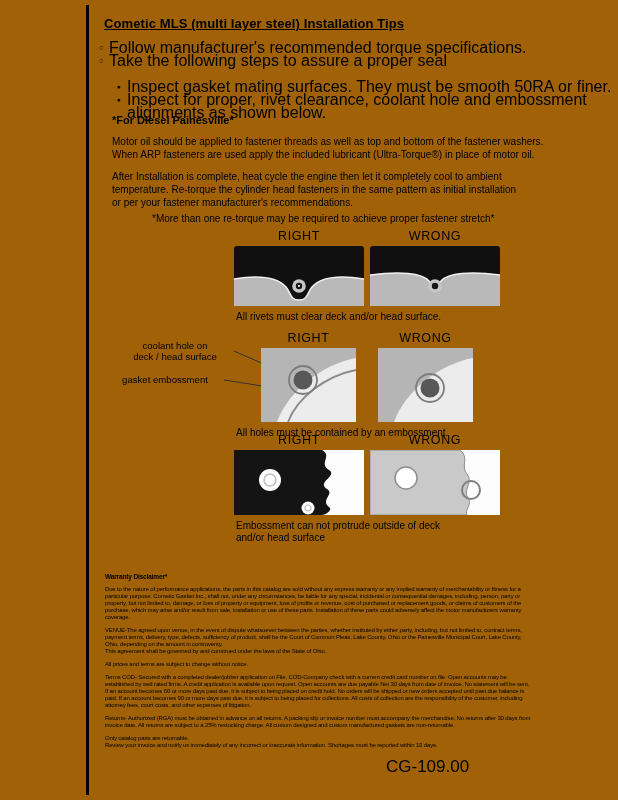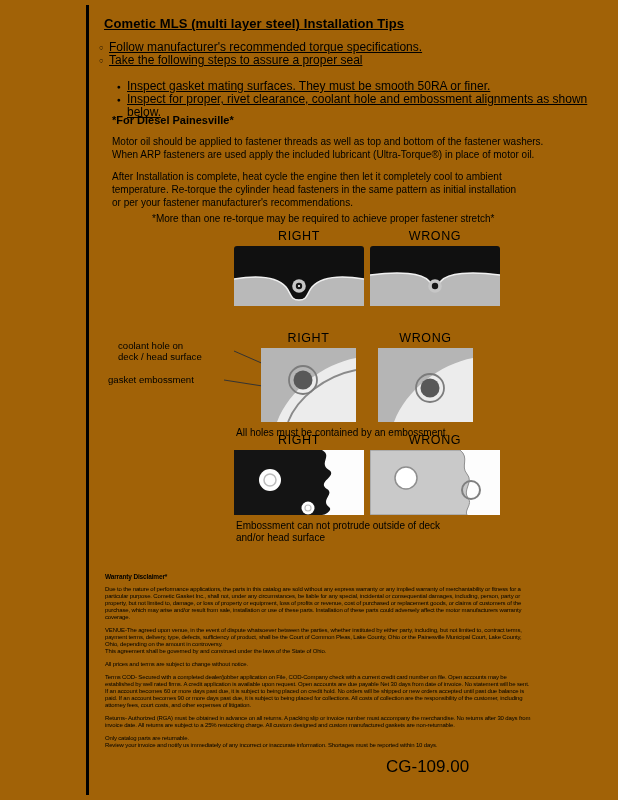--- a/index.html
+++ b/index.html
@@ -8,21 +8,21 @@
     font-family:"Liberation Sans", sans-serif; color:#000; overflow:hidden;
   }
   .left-rule { position:absolute; left:86px; top:5px; width:3px; height:790px; background:#000; }
 
   .title {
     position:absolute; left:104px; top:16px; margin:0;
     font-size:13px; font-weight:bold; text-decoration:underline; letter-spacing:0.1px;
   }
 
   .bullets, .subbullets { position:absolute; margin:0; padding:0; list-style:none;
-    font-size:12px; line-height:13px;text-decoration:underline; }
+    font-size:16px; line-height:13px; }
   .bullets { left:99px; top:41px; }
   .subbullets { left:117px; top:80px; }
   .bullets li, .subbullets li { position:relative; padding-left:10px; }
   .bullets li::before { content:"○"; position:absolute; left:0; top:0; font-size:7.5px; line-height:13px; }
   .subbullets li::before { content:"●"; position:absolute; left:0; top:0; font-size:6.5px; line-height:13px; }
 
   .diesel-heading { position:absolute; left:112px; top:114px; margin:0; font-size:11px; font-weight:bold; }
 
   .body-para { position:absolute; margin:0; font-size:10px; line-height:13px; width:500px; white-space:pre-line; }
   #para1 { left:112px; top:135px; }
@@ -32,21 +32,21 @@
   .diag-section { position:absolute; left:233px; width:268px; }
   #diag-row1 { top:229px; }
   #diag-row2 { top:331px; }
   #diag-row3 { top:433px; }
   .diag-cells { display:flex; justify-content:center; gap:6px; }
   #diag-row2 .diag-cells { gap:22px; }
   .diag-cell { display:flex; flex-direction:column; align-items:center; }
   .diag-header { font-size:12.5px; line-height:15px; letter-spacing:0.6px; margin-bottom:2px; }
   .diag-caption { font-size:10px; line-height:12px; margin:5px 0 0 3px; white-space:pre-line; }
 
-  .callout { position:absolute; font-size:9.6px; line-height:11px; text-align:left; white-space:pre-line; }
+  .callout { position:absolute; font-size:9.6px; line-height:11px; text-align:center; white-space:pre-line; }
   #callout-coolant { left:118px; top:340px; width:114px; }
   #callout-embossment { left:108px; top:374px; width:114px; }
   .callout-lines { position:absolute; left:222px; top:346px; }
 
   .legal { position:absolute; left:105px; top:573px; width:428px;
     font-size:6px; line-height:7px; letter-spacing:-0.15px; }
   .legal h3 { margin:0 0 6px 0; font-size:6.5px; }
   .legal p { margin:0 0 6px 0; white-space:pre-line; }
 
   .footer-code { position:absolute; left:386px; top:757px; font-size:17px; }
@@ -96,20 +96,21 @@
         <div class="diag-header">WRONG</div>
         <svg width="130" height="60" viewBox="0 0 130 60">
           <rect width="130" height="60" rx="3" fill="#101010"></rect>
           <path d="M0,60 L0,29 C30,25 52,27 59,35 C62,38.5 61,43 65,43 C69,43 68,38.5 71,35 C78,27 100,25 130,29 L130,60 Z" fill="#b9b9b9"></path>
           <path d="M0,29 C30,25 52,27 59,35 C62,38.5 61,43 65,43 C69,43 68,38.5 71,35 C78,27 100,25 130,29" fill="none" stroke="#f0f0f0" stroke-width="1.5"></path>
           <circle cx="65" cy="40" r="6.8" fill="#c6c6c6"></circle>
           <circle cx="65" cy="40" r="3.2" fill="#161616"></circle>
         </svg>
       </div>
     </div>
+    <p class="diag-caption">All rivets must clear deck and/or head surface.</p>
   </section>
 
   <div class="callout" id="callout-coolant">coolant hole on
 deck / head surface</div>
   <div class="callout" id="callout-embossment">gasket embossment</div>
   <svg class="callout-lines" width="90" height="52" viewBox="0 0 90 52">
     <line x1="12" y1="5" x2="76" y2="33" stroke="#333333" stroke-width="1"></line>
     <line x1="2" y1="34" x2="66" y2="44" stroke="#333333" stroke-width="1"></line>
   </svg>
 

